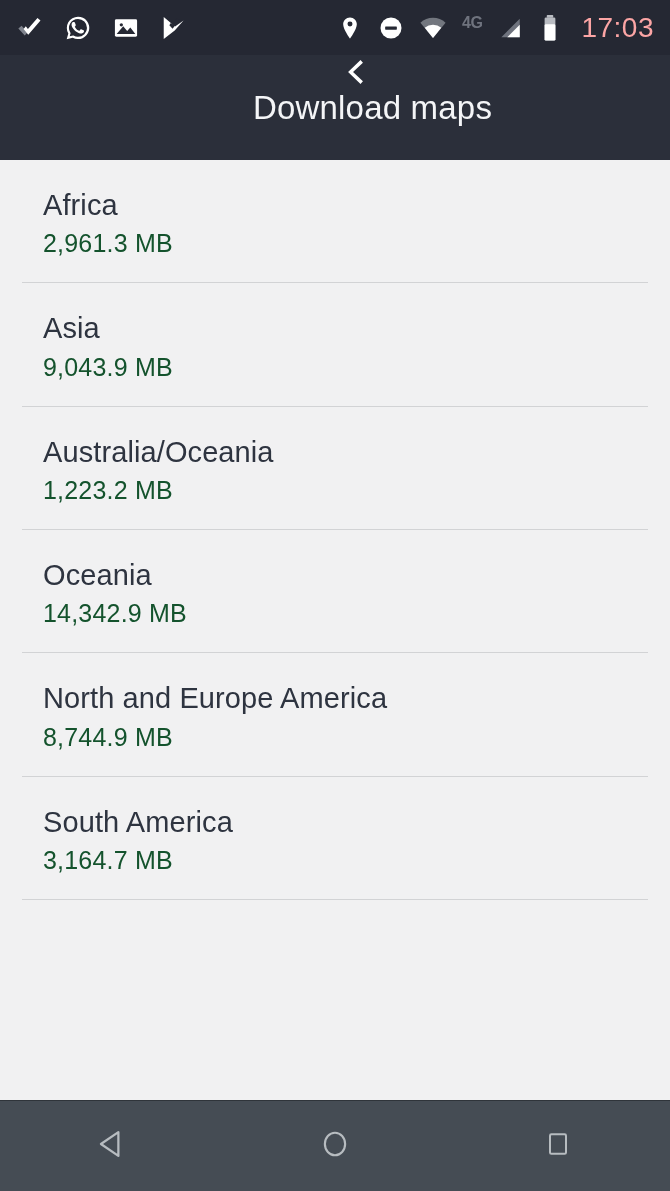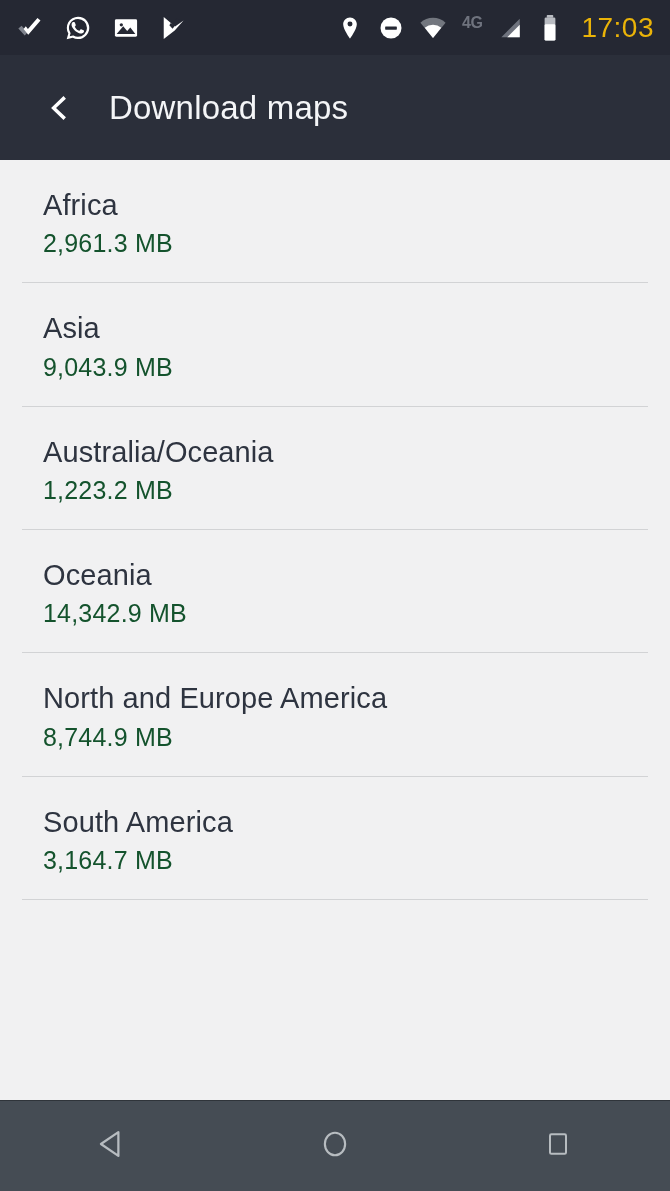--- a/index.html
+++ b/index.html
@@ -18,29 +18,30 @@
     padding:0 16px;
   }
   .status-left { display:flex; align-items:center; gap:20px; }
   .status-right { margin-left:auto; display:flex; align-items:center; gap:15px; }
   .status-icon { display:flex; align-items:center; justify-content:center; }
   .sig-4g {
     color:#6f737e; font-size:16px; font-weight:bold;
     letter-spacing:-0.5px; line-height:1; position:relative; top:-5px;
   }
   .clock {
-    color:#eab308; font-size:28px; letter-spacing:0.5px;
+    color:#fca5a5; font-size:28px; letter-spacing:0.5px;
     margin-left:4px; line-height:1;
   }
 
   
   .app-bar {
     height:105px; background:#2b2f3a;
     display:flex; align-items:center;
     padding-left:42px;
+    flex-direction:column;
   }
   .back-btn {
     width:34px; height:34px;
     display:flex; align-items:center; justify-content:center;
     cursor:pointer; flex:0 0 auto;
   }
   .app-title {
     color:#f4f5f7; font-size:33px; font-weight:400;
     margin-left:33px; letter-spacing:0.2px;
   }

